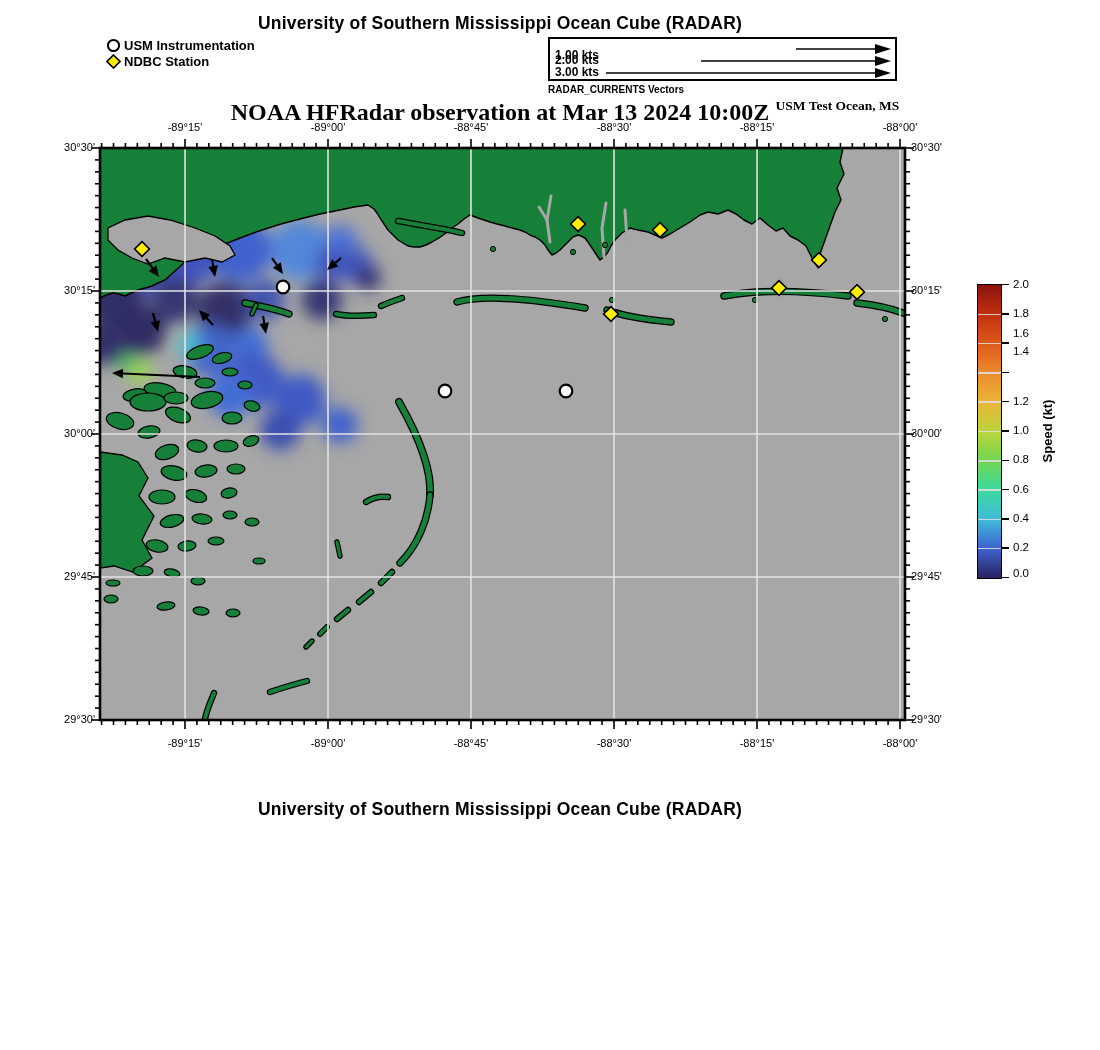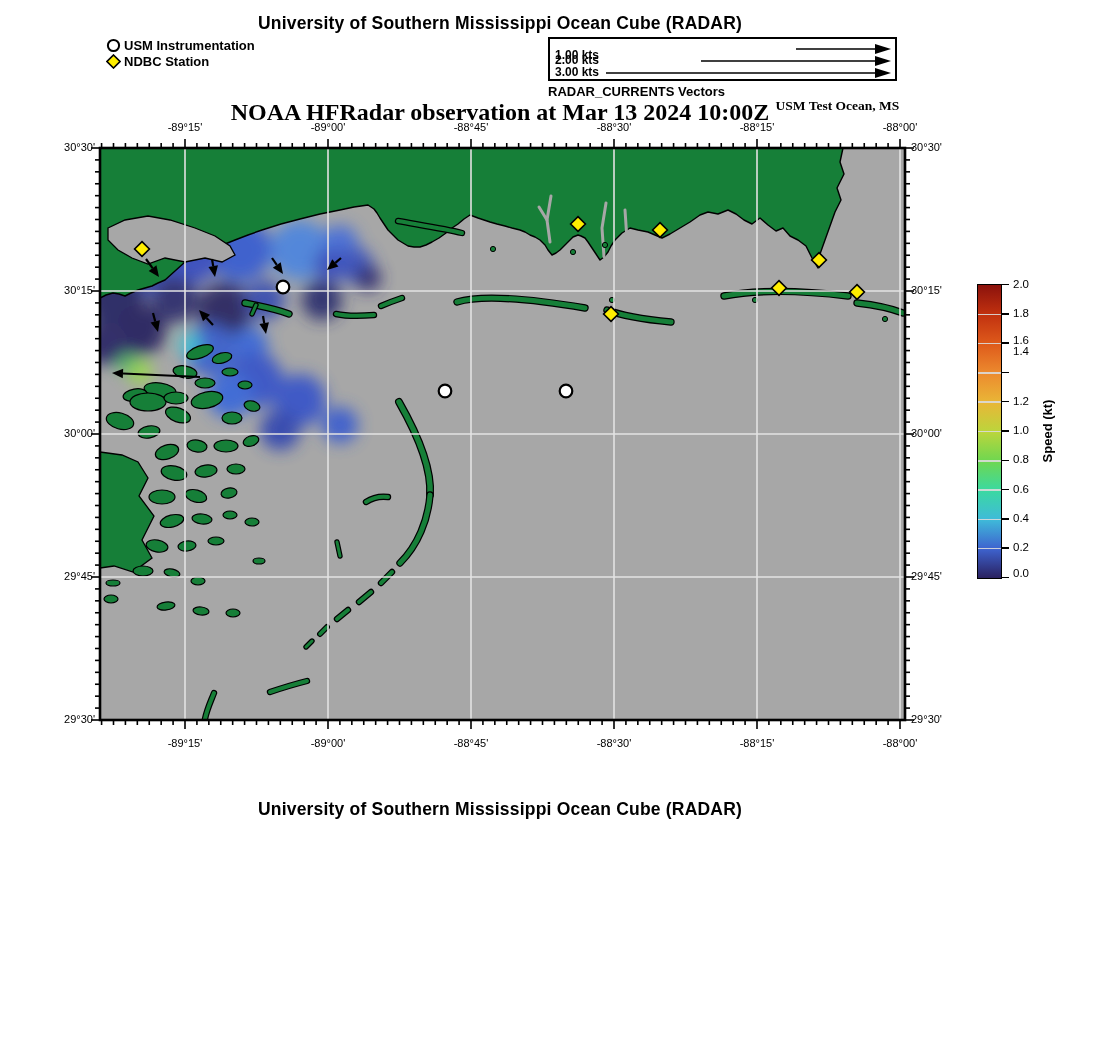--- a/index.html
+++ b/index.html
@@ -10,21 +10,21 @@
         font-size:17.5px;font-weight:bold;letter-spacing:.2px;}
   .title-top{top:13px;}
   .title-bottom{top:799px;}
   .lgrow{position:absolute;display:flex;align-items:center;gap:3px;
         font-size:13px;font-weight:bold;height:16px;}
   .lgrow svg{display:block;}
   .vecbox{position:absolute;left:548px;top:37px;width:349px;height:44px;
         border:2px solid #000;box-sizing:border-box;background:#fff;}
   #vec-svg{position:absolute;left:0;top:0;width:345px;height:40px;}
   .veclab{position:absolute;left:5px;font-size:12px;font-weight:bold;line-height:12px;white-space:nowrap;}
-  .veccap{position:absolute;left:548px;top:84px;font-size:13px;font-weight:bold;}
+  .veccap{position:absolute;left:548px;top:84px;font-size:10px;font-weight:bold;}
   .noaa{position:absolute;left:200px;width:600px;top:99px;text-align:center;
         font-family:"Liberation Serif",serif;font-weight:bold;font-size:24px;}
   .range{position:absolute;left:740px;width:195px;top:98px;text-align:center;
         font-family:"Liberation Serif",serif;font-weight:bold;font-size:13.5px;}
   .axlab{position:absolute;font-size:11px;white-space:nowrap;}
   .cbar{position:absolute;left:977px;top:284px;width:23px;height:293px;
         border:1.6px solid #000;}
   #cbar-grad{position:relative;width:100%;height:100%;}
   .cb-line{position:absolute;left:0;width:100%;height:1.5px;background:rgba(218,218,218,.9);}
   .cb-tick{position:absolute;left:1002px;width:7px;height:1.6px;background:#000;}
@@ -524,21 +524,21 @@
       </div>
   </div>
   <div class="speedlab">Speed (kt)</div>
 
   <div class="title-bottom">University of Southern Mississippi Ocean Cube (RADAR)</div>
 <div class="cb-tick" style="top: 283.7px;"></div>
     <span class="cb-lab" style="top: 277.5px;">2.0</span>
     <div class="cb-tick" style="top: 313px;"></div>
     <span class="cb-lab" style="top: 306.8px;">1.8</span>
     <div class="cb-tick" style="top: 342.3px;"></div>
-    <span class="cb-lab" style="top: 334px;">1.6</span>
+    <span class="cb-lab" style="top: 327px;">1.6</span>
     <div class="cb-tick" style="top: 371.6px;"></div>
     <span class="cb-lab" style="top: 345px;">1.4</span>
     <div class="cb-tick" style="top: 400.9px;"></div>
     <span class="cb-lab" style="top: 394.7px;">1.2</span>
     <div class="cb-tick" style="top: 430.2px;"></div>
     <span class="cb-lab" style="top: 424px;">1.0</span>
     <div class="cb-tick" style="top: 459.5px;"></div>
     <span class="cb-lab" style="top: 453.3px;">0.8</span>
     <div class="cb-tick" style="top: 488.8px;"></div>
     <span class="cb-lab" style="top: 482.6px;">0.6</span>

